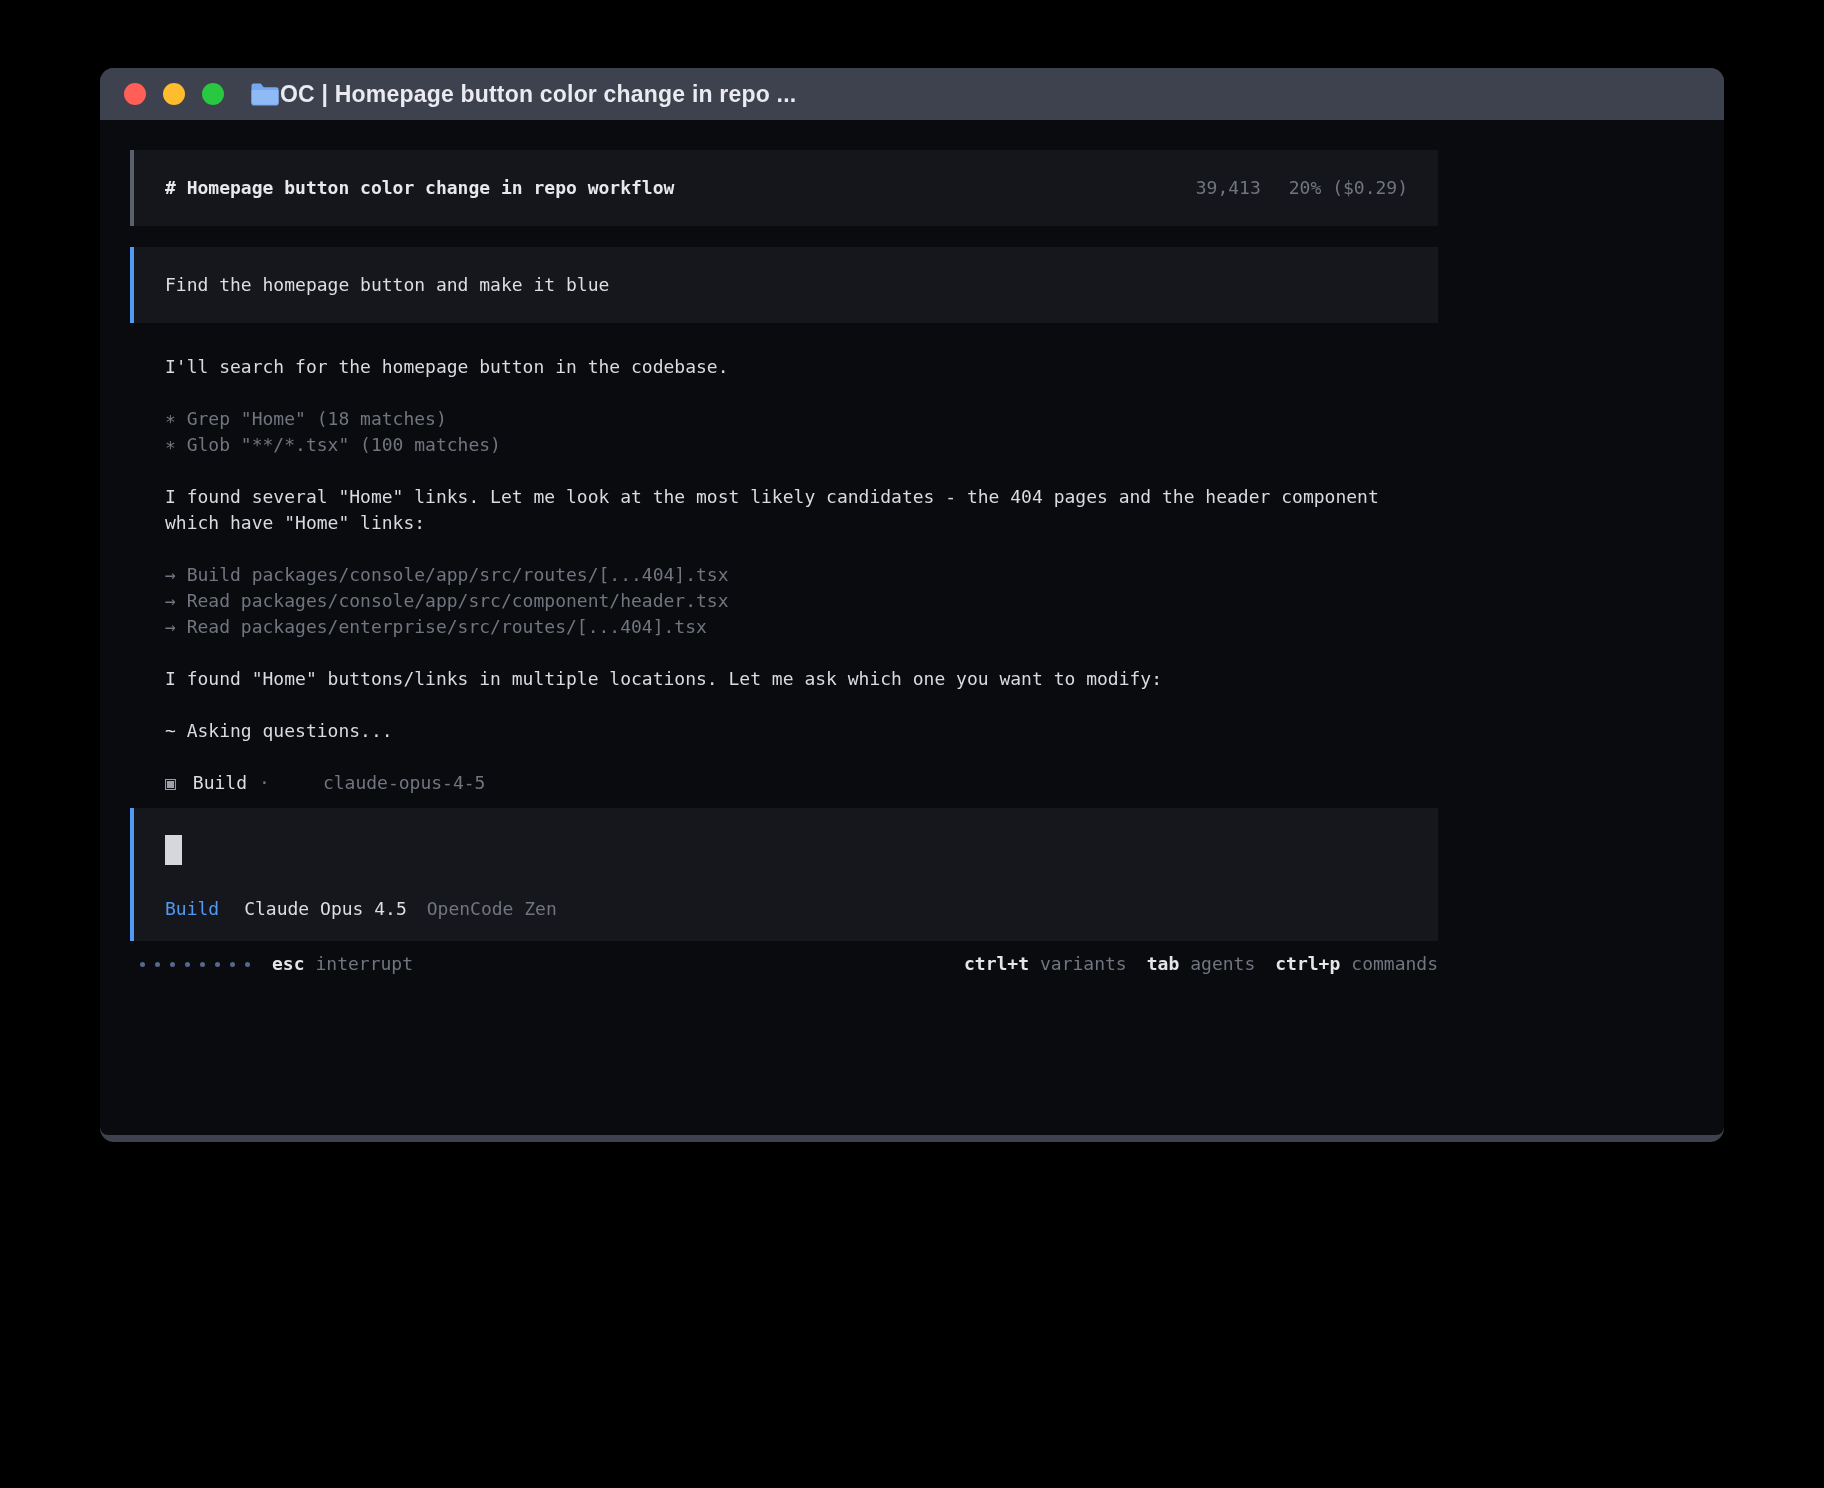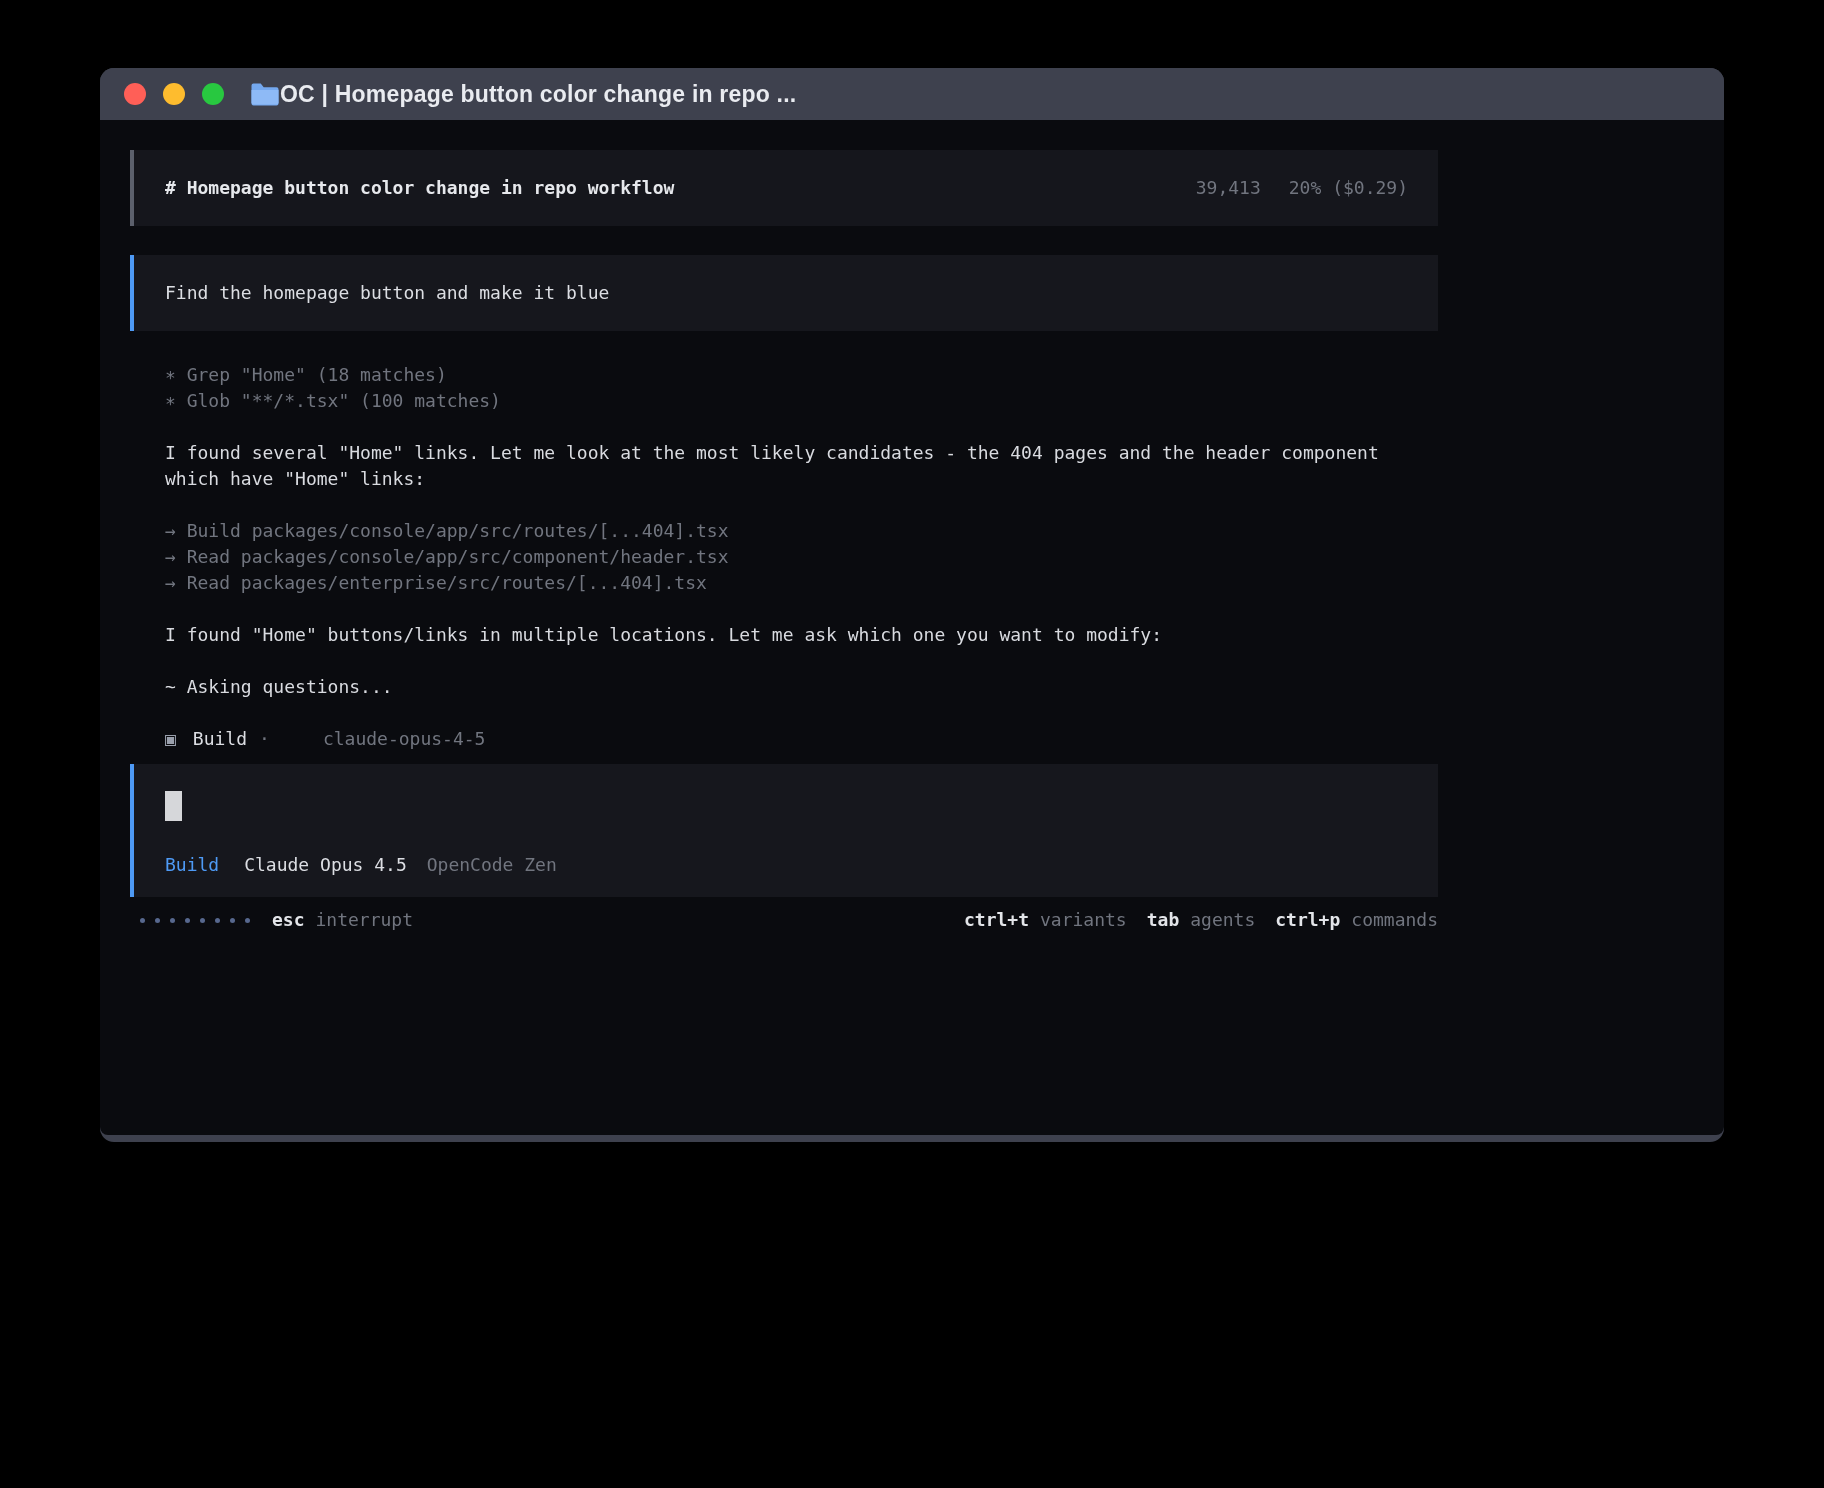--- a/index.html
+++ b/index.html
@@ -32,21 +32,21 @@
     border-radius:0 0 8px 8px;
   }
   .tui { width:1308px; display:flex; flex-direction:column; font-size:18px; line-height:26px; color:#d9dbe0; }
 
   .block { border-left:4px solid #5c606c; background:#15161c; padding:25px 30px 25px 31px; }
 
   .session-header { display:flex; justify-content:space-between; align-items:center; }
   .session-title { font-weight:700; color:#e6e8ec; white-space:nowrap; }
   .session-stats { color:#71757f; display:flex; gap:28px; white-space:nowrap; }
 
-  .user-msg { margin-top:29px; border-left-color:#4e9af5; background:#16171d; }
+  .user-msg { margin-top:21px; border-left-color:#4e9af5; background:#16171d; }
   .user-msg .msg-text { color:#dcdee3; }
 
   .conversation { margin-top:31px; padding-left:35px; padding-right:35px; }
   .para { margin-bottom:26px; }
   .para .line { white-space:pre-wrap; }
   .para.text .line { color:#d9dbe0; }
   .para.tool .line { color:#71757f; }
   .para.status .line { color:#d9dbe0; }
 
   .agent-line { display:flex; align-items:center; }
@@ -103,20 +103,23 @@
           <span>39,413</span>
           <span>20% ($0.29)</span>
         </span>
       </div>
 
       <div class="block user-msg">
         <span class="msg-text">Find the homepage button and make it blue</span>
       </div>
 
       <div class="conversation" id="conversation">
+          <div class="para text">
+            <div class="line">I'll search for the homepage button in the codebase.</div>
+          </div>
           <div class="para tool">
             <div class="line">∗ Grep "Home" (18 matches)</div>
             <div class="line">∗ Glob "**/*.tsx" (100 matches)</div>
           </div>
           <div class="para text">
             <div class="line">I found several "Home" links. Let me look at the most likely candidates - the 404 pages and the header component which have "Home" links:</div>
           </div>
           <div class="para tool">
             <div class="line">→ Build packages/console/app/src/routes/[...404].tsx</div>
             <div class="line">→ Read packages/console/app/src/component/header.tsx</div>

